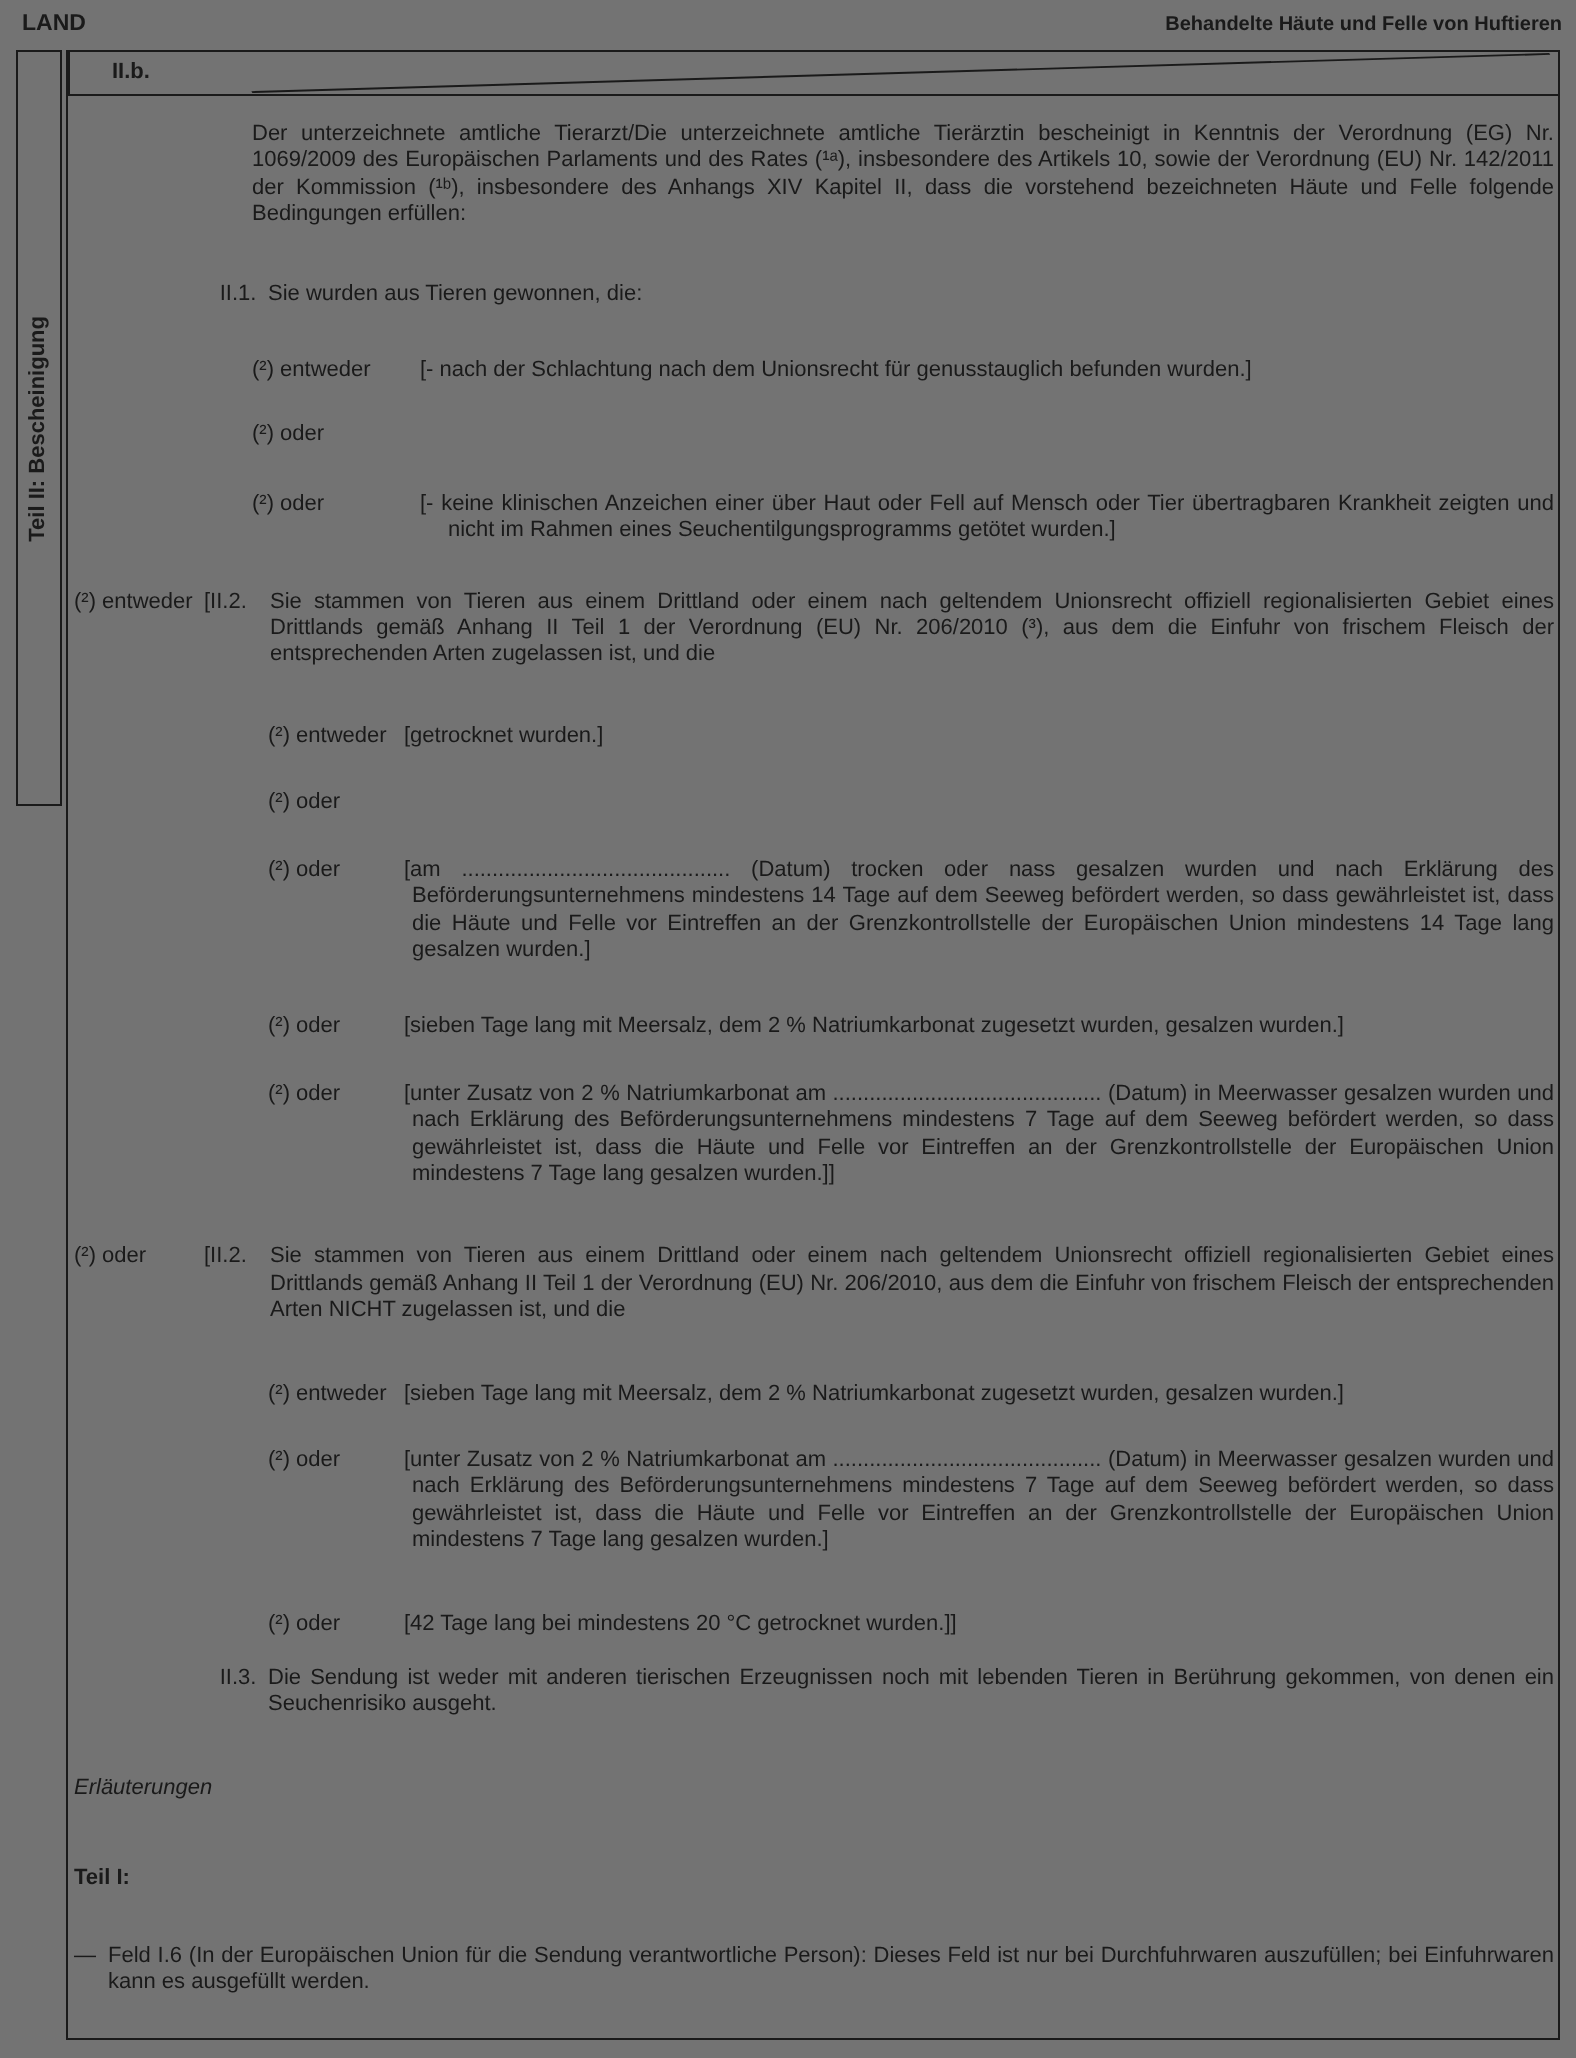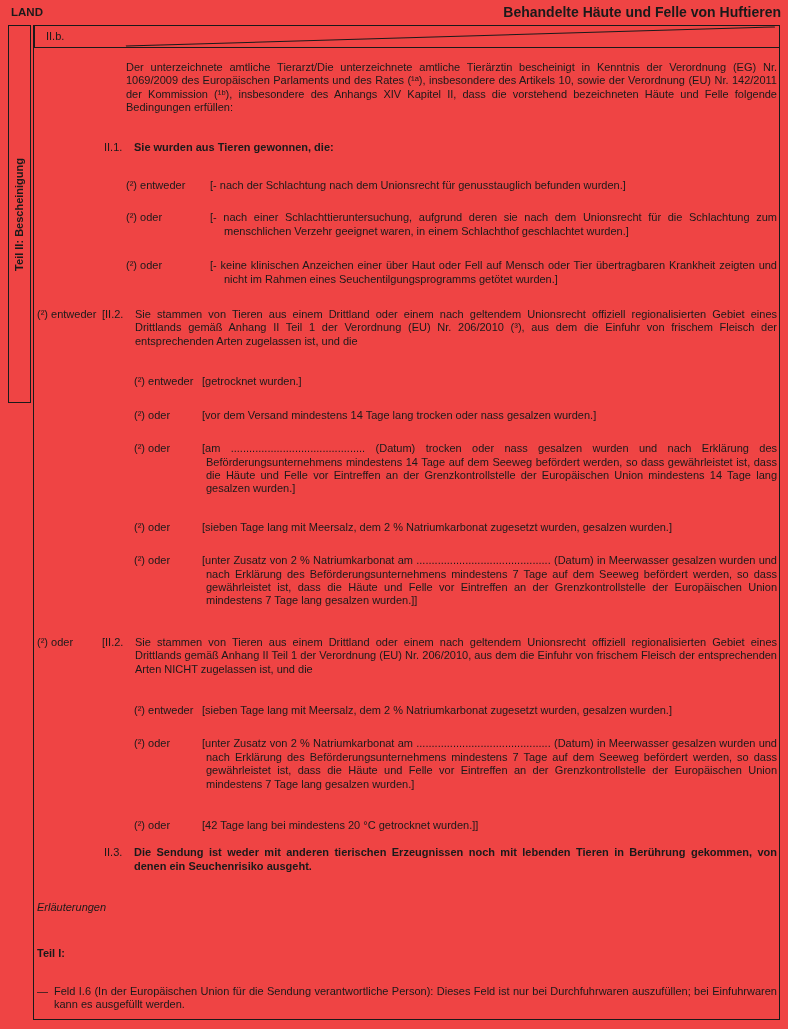--- a/index.html
+++ b/index.html
@@ -1,29 +1,29 @@
 <!DOCTYPE html>
 <html><head>
 <meta charset="utf-8">
 <style>
   html,body { margin:0; padding:0; background:#fff; }
   .page {
     position:relative; width:788px; height:1029px;
-    background:#ef4444; color:#1a1a1a;
+    background:#737373; color:#1a1a1a;
     font-family:"Liberation Sans", sans-serif;
     font-size:11px; line-height:13.4px;
     overflow:hidden;
   }
   .topbar-left {
     position:absolute; left:11px; top:6px;
     font-weight:bold; font-size:11.5px;
   }
   .topbar-right {
     position:absolute; right:7px; top:6px;
-    font-weight:bold; font-size:14px;
+    font-weight:bold; font-size:10px;
   }
   .sidebar-box {
     position:absolute; left:8px; top:25px; width:23px; height:378px;
     border:1.5px solid #1a1a1a; box-sizing:border-box;
     display:flex; align-items:center; justify-content:center;
   }
   .sidebar-text {
     writing-mode:vertical-rl; transform:rotate(180deg);
     font-weight:bold; font-size:11px; white-space:nowrap;
   }
@@ -37,29 +37,29 @@
   .head-no { margin-left:5px; width:26px; }
   .head-title { font-weight:bold; }
   .head-ref {
     flex:0 0 195px; box-sizing:border-box;
     border-left:1px solid #1a1a1a; border-bottom:1px solid #1a1a1a;
     display:flex; align-items:center; padding-left:5px;
   }
   .head-iib {
     flex:1; box-sizing:border-box; position:relative;
     border-left:1px solid #1a1a1a; border-bottom:1px solid #1a1a1a;
-    display:flex; align-items:center; padding-left:11px;
+    display:flex; align-items:center; padding-left:21px;font-weight:bold;
   }
   .head-iib svg { position:absolute; left:0; top:0; width:100%; height:100%; }
   .just { text-align:justify; }
   .intro { margin:13px 2px 0 92px; }
   .row { display:flex; margin-right:2px; }
   .sec-row { margin-left:70px; }
-  .sec-no { flex:0 0 30px; }
-  .sec-text { flex:1;font-weight:bold; }
+  .sec-no { flex:0 0 30px;text-align:center; }
+  .sec-text { flex:1; }
   .opt1-row { margin-left:92px; }
   .opt1-marker { flex:0 0 71px; }
   .opt1-text { flex:1; padding-left:27px; text-indent:-14px; }
   .outer-row { margin-left:3px; }
   .outer-marker { flex:0 0 65px; }
   .outer-no { flex:0 0 33px; }
   .outer-text { flex:1; }
   .opt2-row { margin-left:100px; }
   .opt2-marker { flex:0 0 68px; }
   .opt2-text { flex:1; padding-left:4px; text-indent:-4px; }
@@ -99,42 +99,40 @@
       <div class="sec-text">Sie wurden aus Tieren gewonnen, die:</div>
     </div>
 
     <div class="row opt1-row" style="margin-top:25px;">
       <div class="opt1-marker">(²) entweder</div>
       <div class="opt1-text just">[- nach der Schlachtung nach dem Unionsrecht für genusstauglich befunden wurden.]</div>
     </div>
 
     <div class="row opt1-row" style="margin-top:19px;">
       <div class="opt1-marker">(²) oder</div>
-      <div class="opt1-text just">[- nach einer Schlachttieruntersuchung, aufgrund deren sie nach dem Unionsrecht für die Schlachtung zum menschlichen Verzehr geeignet waren, in einem Schlachthof geschlachtet wurden.]</div>
     </div>
 
     <div class="row opt1-row" style="margin-top:21px;">
       <div class="opt1-marker">(²) oder</div>
       <div class="opt1-text just">[- keine klinischen Anzeichen einer über Haut oder Fell auf Mensch oder Tier übertragbaren Krankheit zeigten und nicht im Rahmen eines Seuchentilgungsprogramms getötet wurden.]</div>
     </div>
 
     <div class="row outer-row" style="margin-top:22px;">
       <div class="outer-marker">(²) entweder</div>
       <div class="outer-no">[II.2.</div>
       <div class="outer-text just">Sie stammen von Tieren aus einem Drittland oder einem nach geltendem Unionsrecht offiziell regionalisierten Gebiet eines Drittlands gemäß Anhang II Teil 1 der Verordnung (EU) Nr. 206/2010 (³), aus dem die Einfuhr von frischem Fleisch der entsprechenden Arten zugelassen ist, und die</div>
     </div>
 
     <div class="row opt2-row" style="margin-top:27px;">
       <div class="opt2-marker">(²) entweder</div>
       <div class="opt2-text">[getrocknet wurden.]</div>
     </div>
 
     <div class="row opt2-row" style="margin-top:20px;">
       <div class="opt2-marker">(²) oder</div>
-      <div class="opt2-text">[vor dem Versand mindestens 14 Tage lang trocken oder nass gesalzen wurden.]</div>
     </div>
 
     <div class="row opt2-row" style="margin-top:20px;">
       <div class="opt2-marker">(²) oder</div>
       <div class="opt2-text just">[am ............................................ (Datum) trocken oder nass gesalzen wurden und nach Erklärung des Beförderungsunternehmens mindestens 14 Tage auf dem Seeweg befördert werden, so dass gewährleistet ist, dass die Häute und Felle vor Eintreffen an der Grenzkontrollstelle der Europäischen Union mindestens 14 Tage lang gesalzen wurden.]</div>
     </div>
 
     <div class="row opt2-row" style="margin-top:25px;">
       <div class="opt2-marker">(²) oder</div>
       <div class="opt2-text">[sieben Tage lang mit Meersalz, dem 2 % Natriumkarbonat zugesetzt wurden, gesalzen wurden.]</div>

